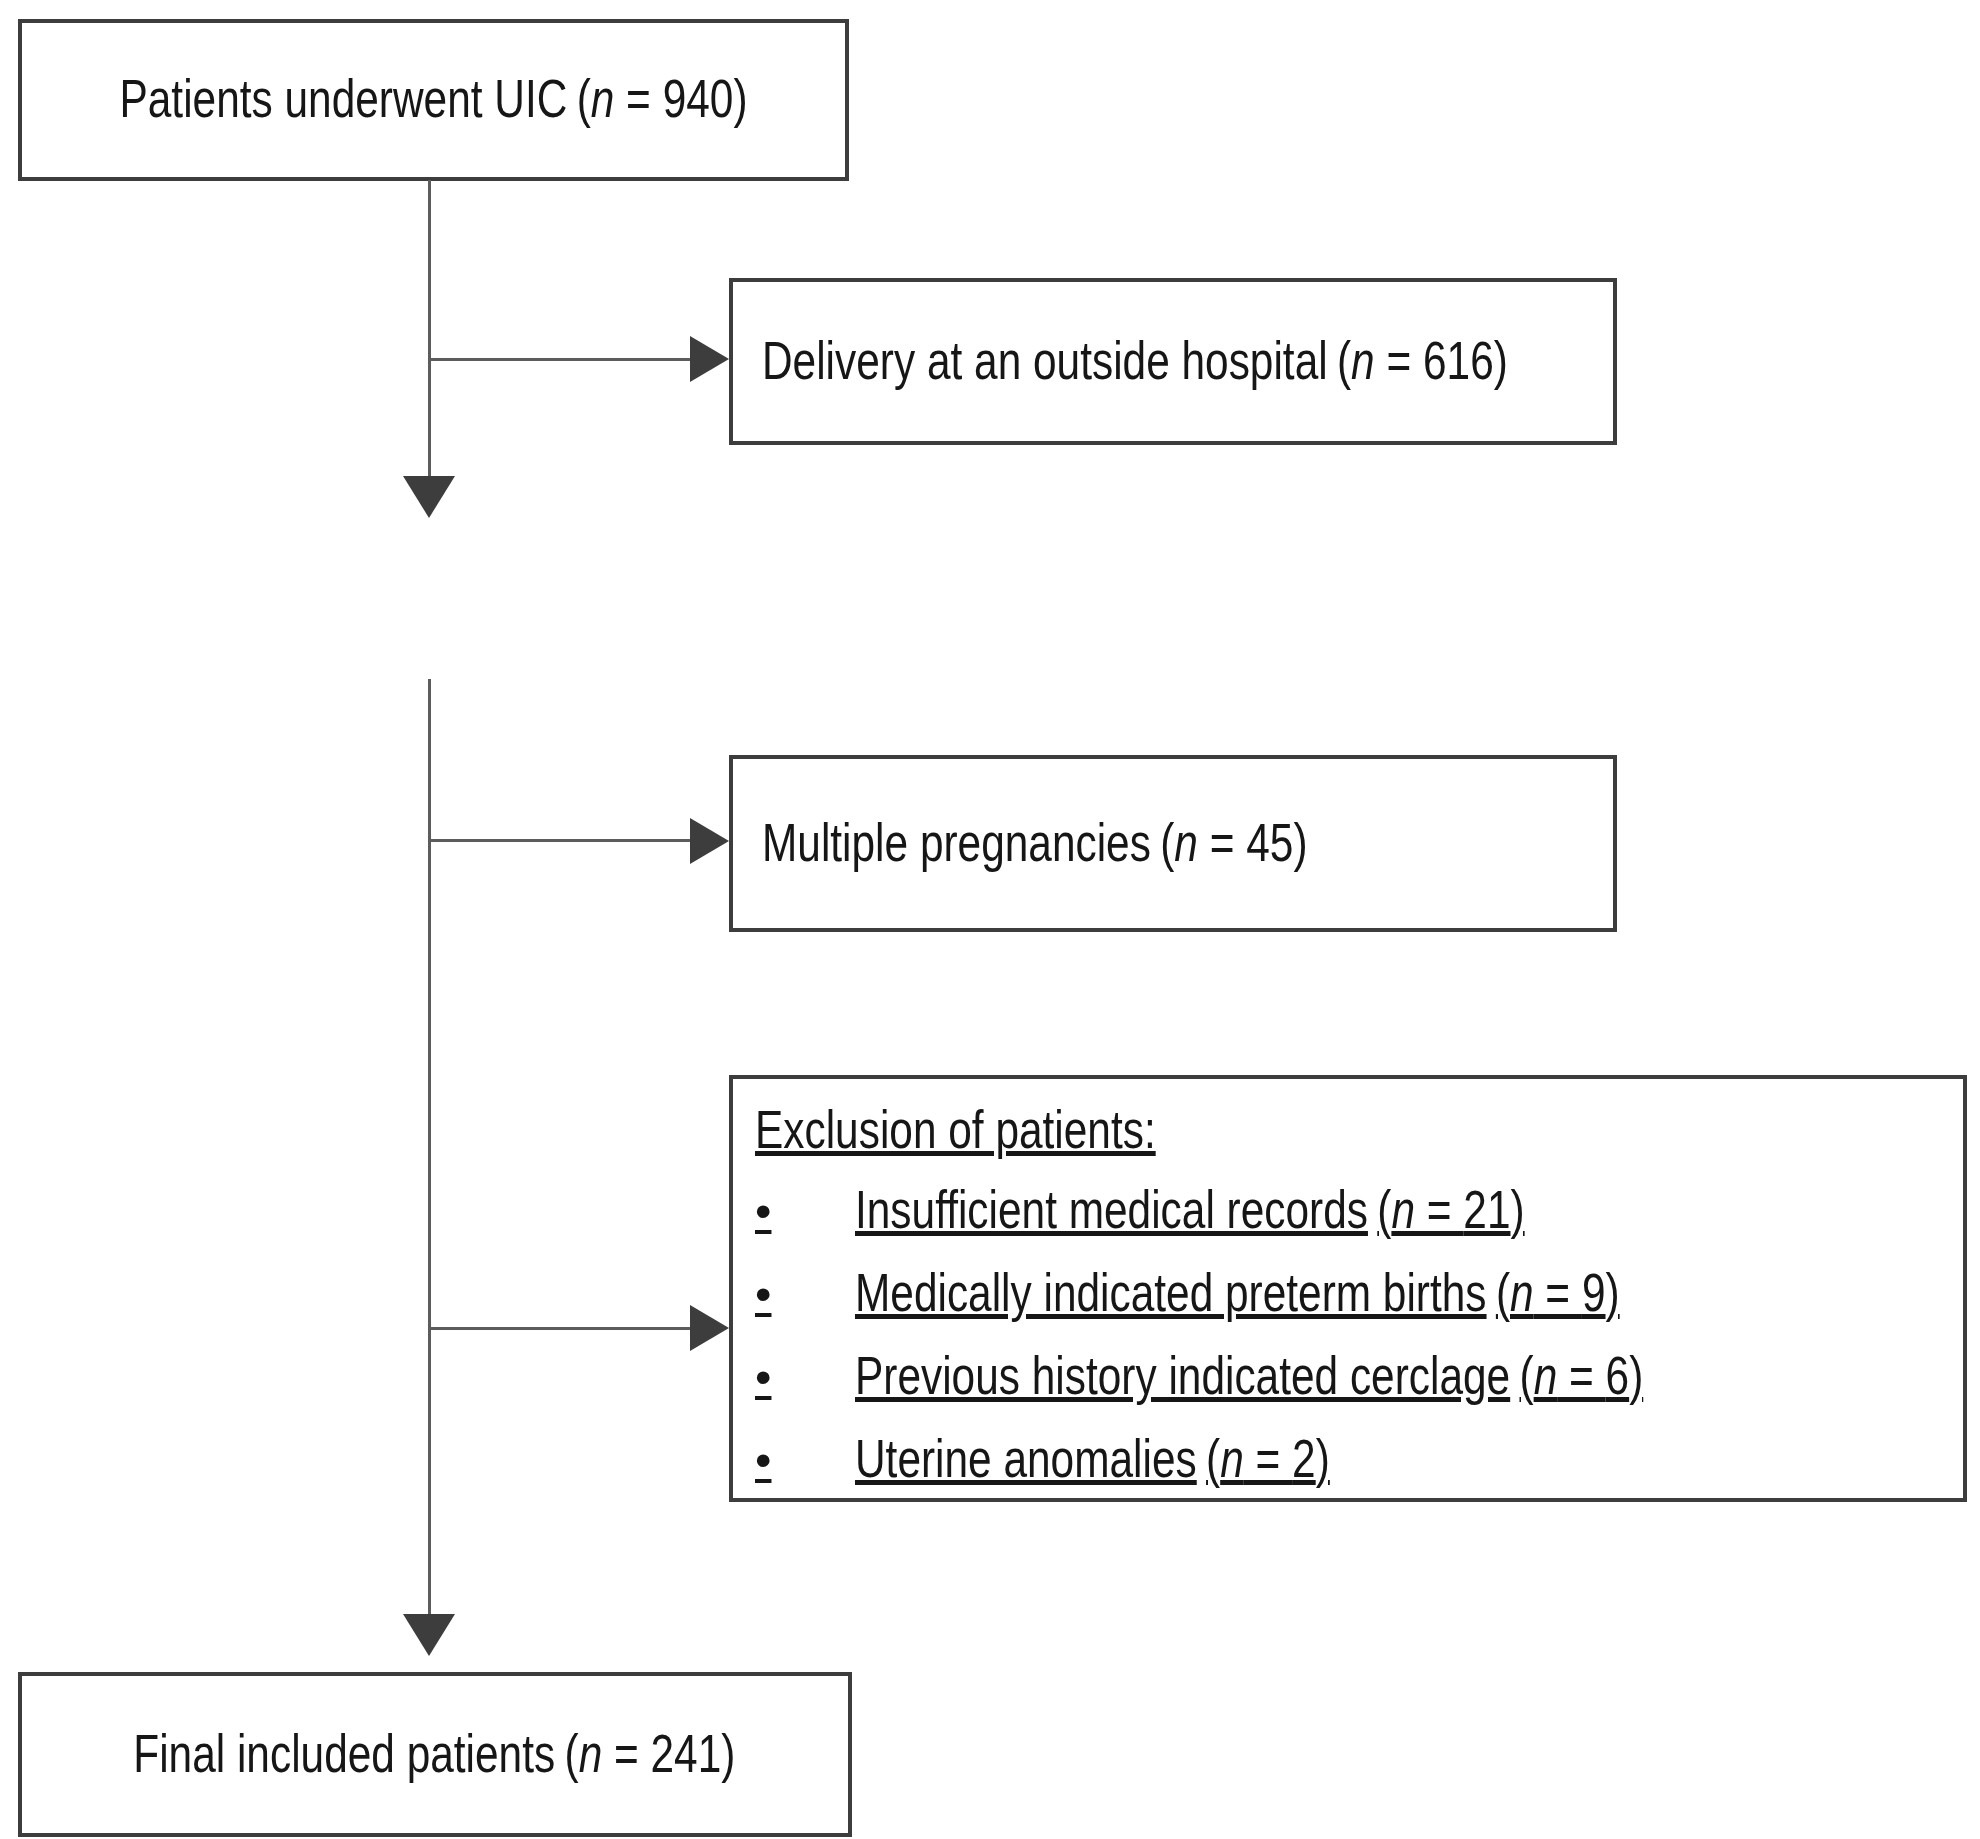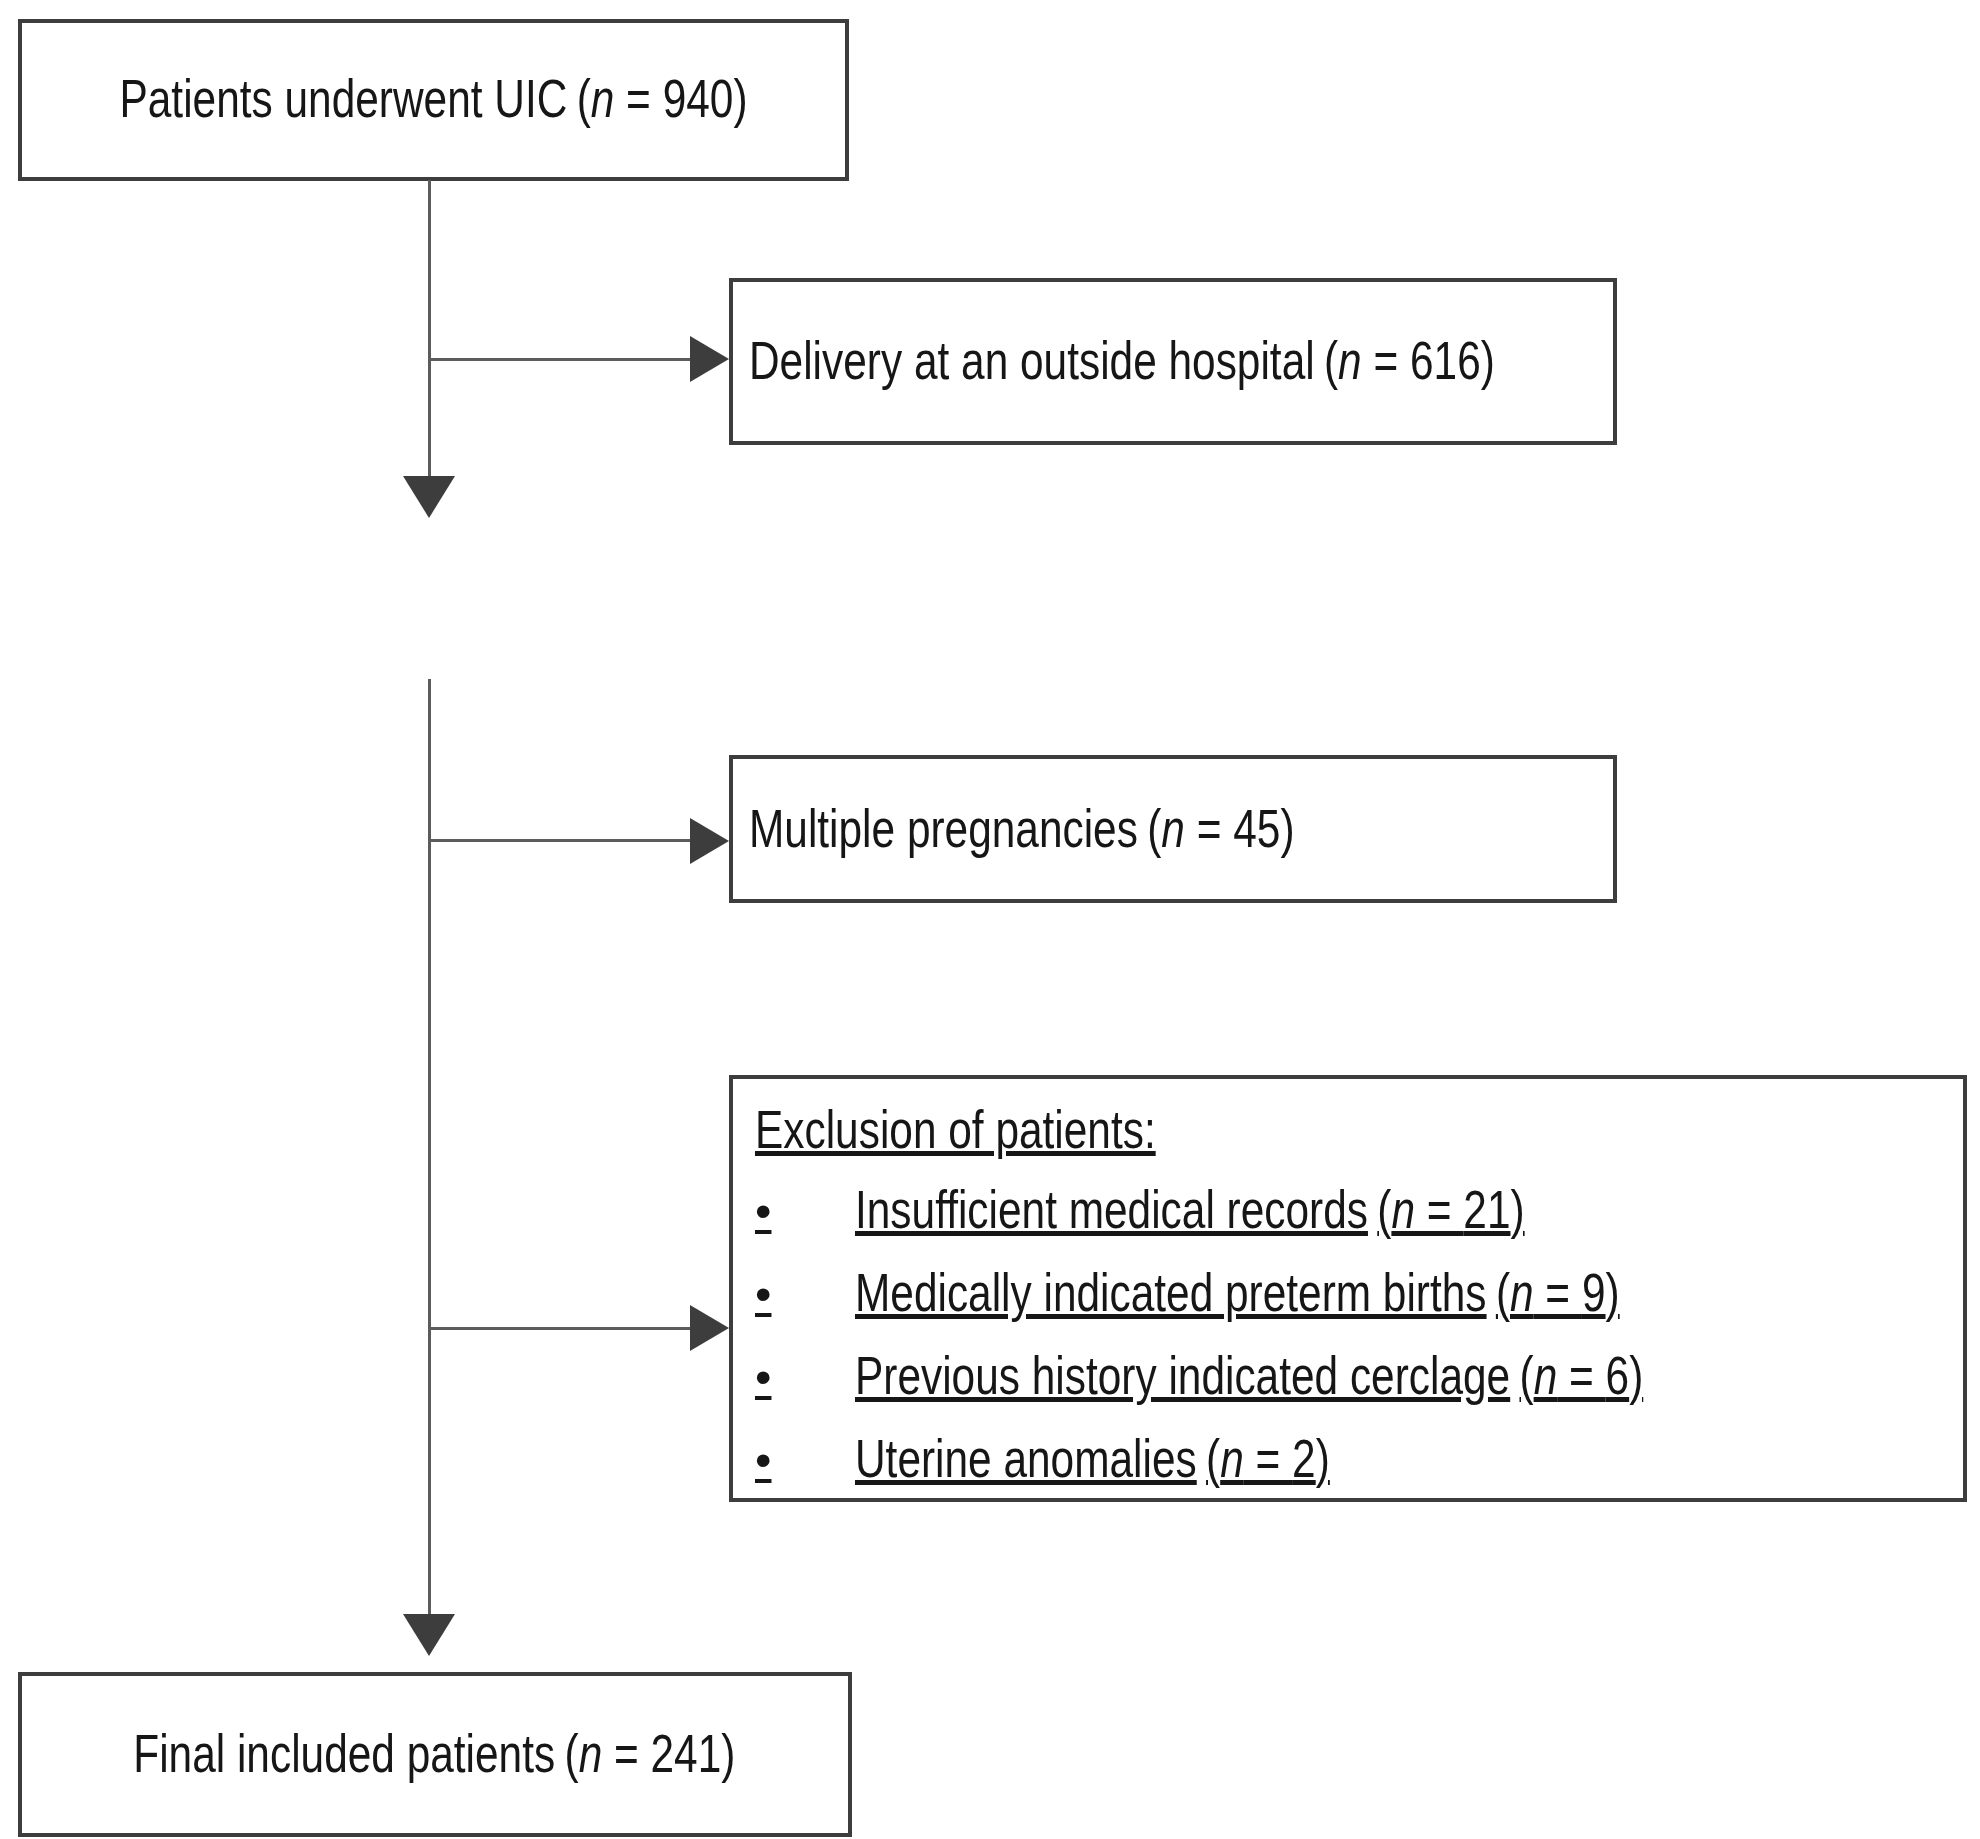--- a/index.html
+++ b/index.html
@@ -17,21 +17,21 @@
   
   .fbox{
     position:absolute;
     box-sizing:border-box;
     background:#ffffff;
     border:4.2px solid #3d3d3d;
     display:flex;
     align-items:center;
   }
   .fbox.center{ justify-content:center;text-align:center; }
-  .fbox.left{ justify-content:flex-start; padding-left:16px; }
+  .fbox.left{ justify-content:flex-start; padding-left:29px; }
   .btxt{
     font-size:53px;
     line-height:1.15;
     color:#161616;
     display:inline-block;
     white-space:nowrap;
     transform:scaleX(0.8);
   }
   .center .btxt{ transform-origin:50% 50%; }
   .left  .btxt{ transform-origin:0 50%; }
@@ -87,21 +87,21 @@
     <div class="btxt"><span>Delivery at an outside hospital</span><span class="nexp"><span>(</span><i>n</i><span> = </span><span>616</span><span>)</span></span></div>
   </div>
 
 
   <div class="vline" style="left:428px; top:679px; height:938px;"></div>
   <div class="arrow-down" style="left:403px; top:1614px;"></div>
 
   <div class="hline" style="left:430px; top:839px; width:261px;"></div>
   <div class="arrow-right" style="left:690px; top:818px;"></div>
 
-  <div class="fbox left" style="left:729px; top:755px; width:888px; height:148px;">
+  <div class="fbox left" style="left:729px; top:755px; width:888px; height:177px;">
     <div class="btxt"><span>Multiple pregnancies</span><span class="nexp"><span>(</span><i>n</i><span> = </span><span>45</span><span>)</span></span></div>
   </div>
 
   <div class="hline" style="left:430px; top:1327px; width:261px;"></div>
   <div class="arrow-right" style="left:690px; top:1305px;"></div>
 
   <div class="fbox" id="exclusion-box" style="left:729px; top:1075px; width:1238px; height:427px;">
     <div class="excl-title">
       <div class="btxt" style="transform-origin:0 50%;">Exclusion of patients:</div>
     </div>

